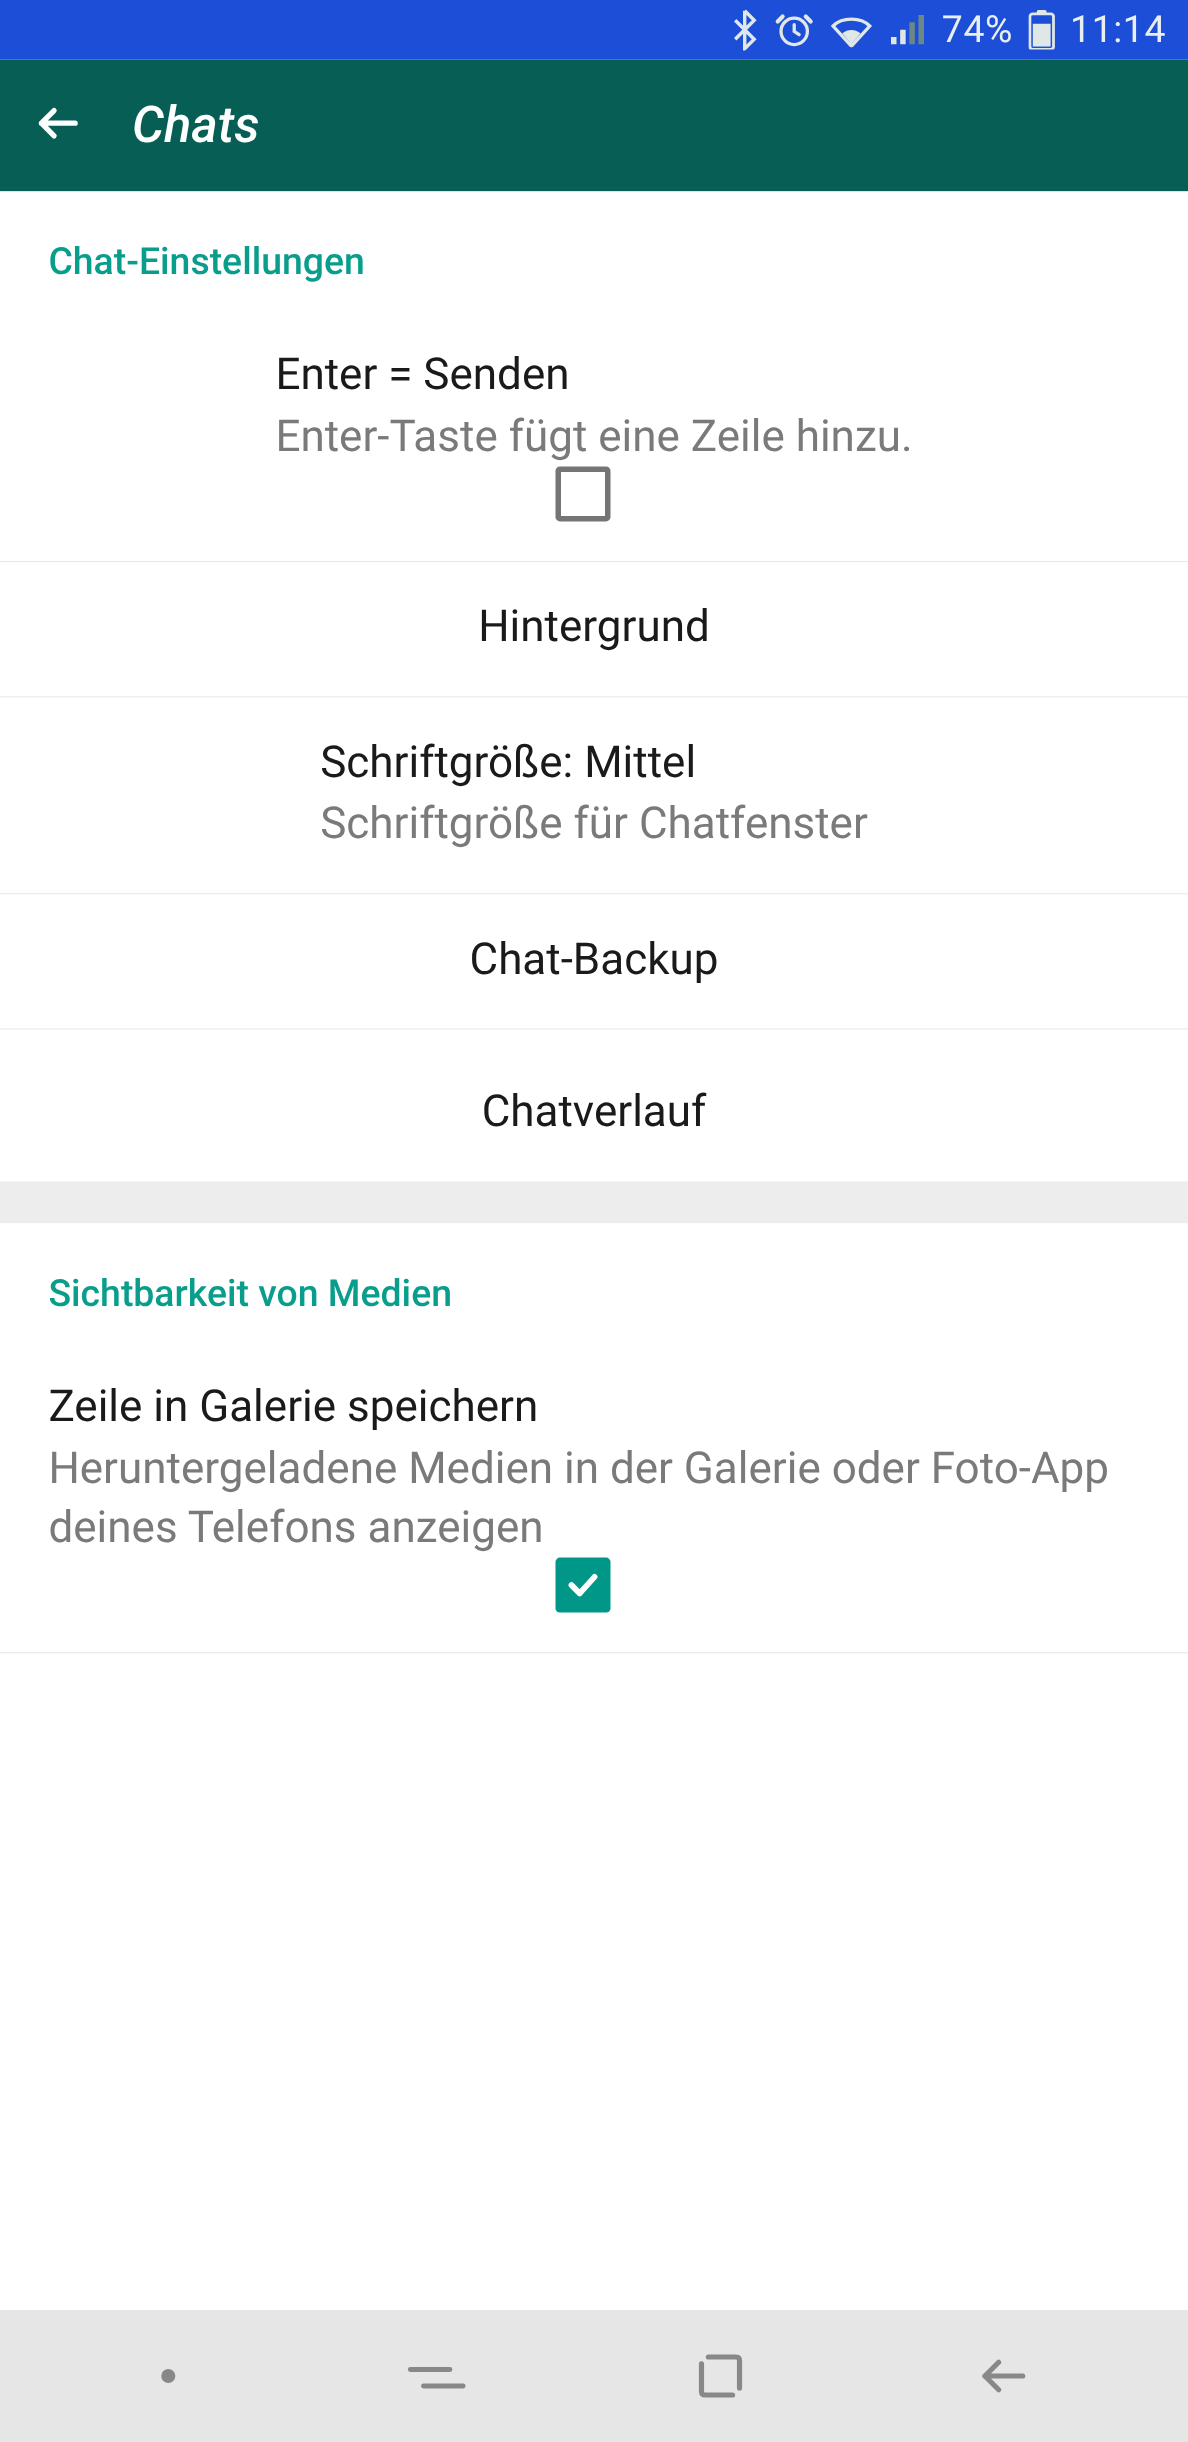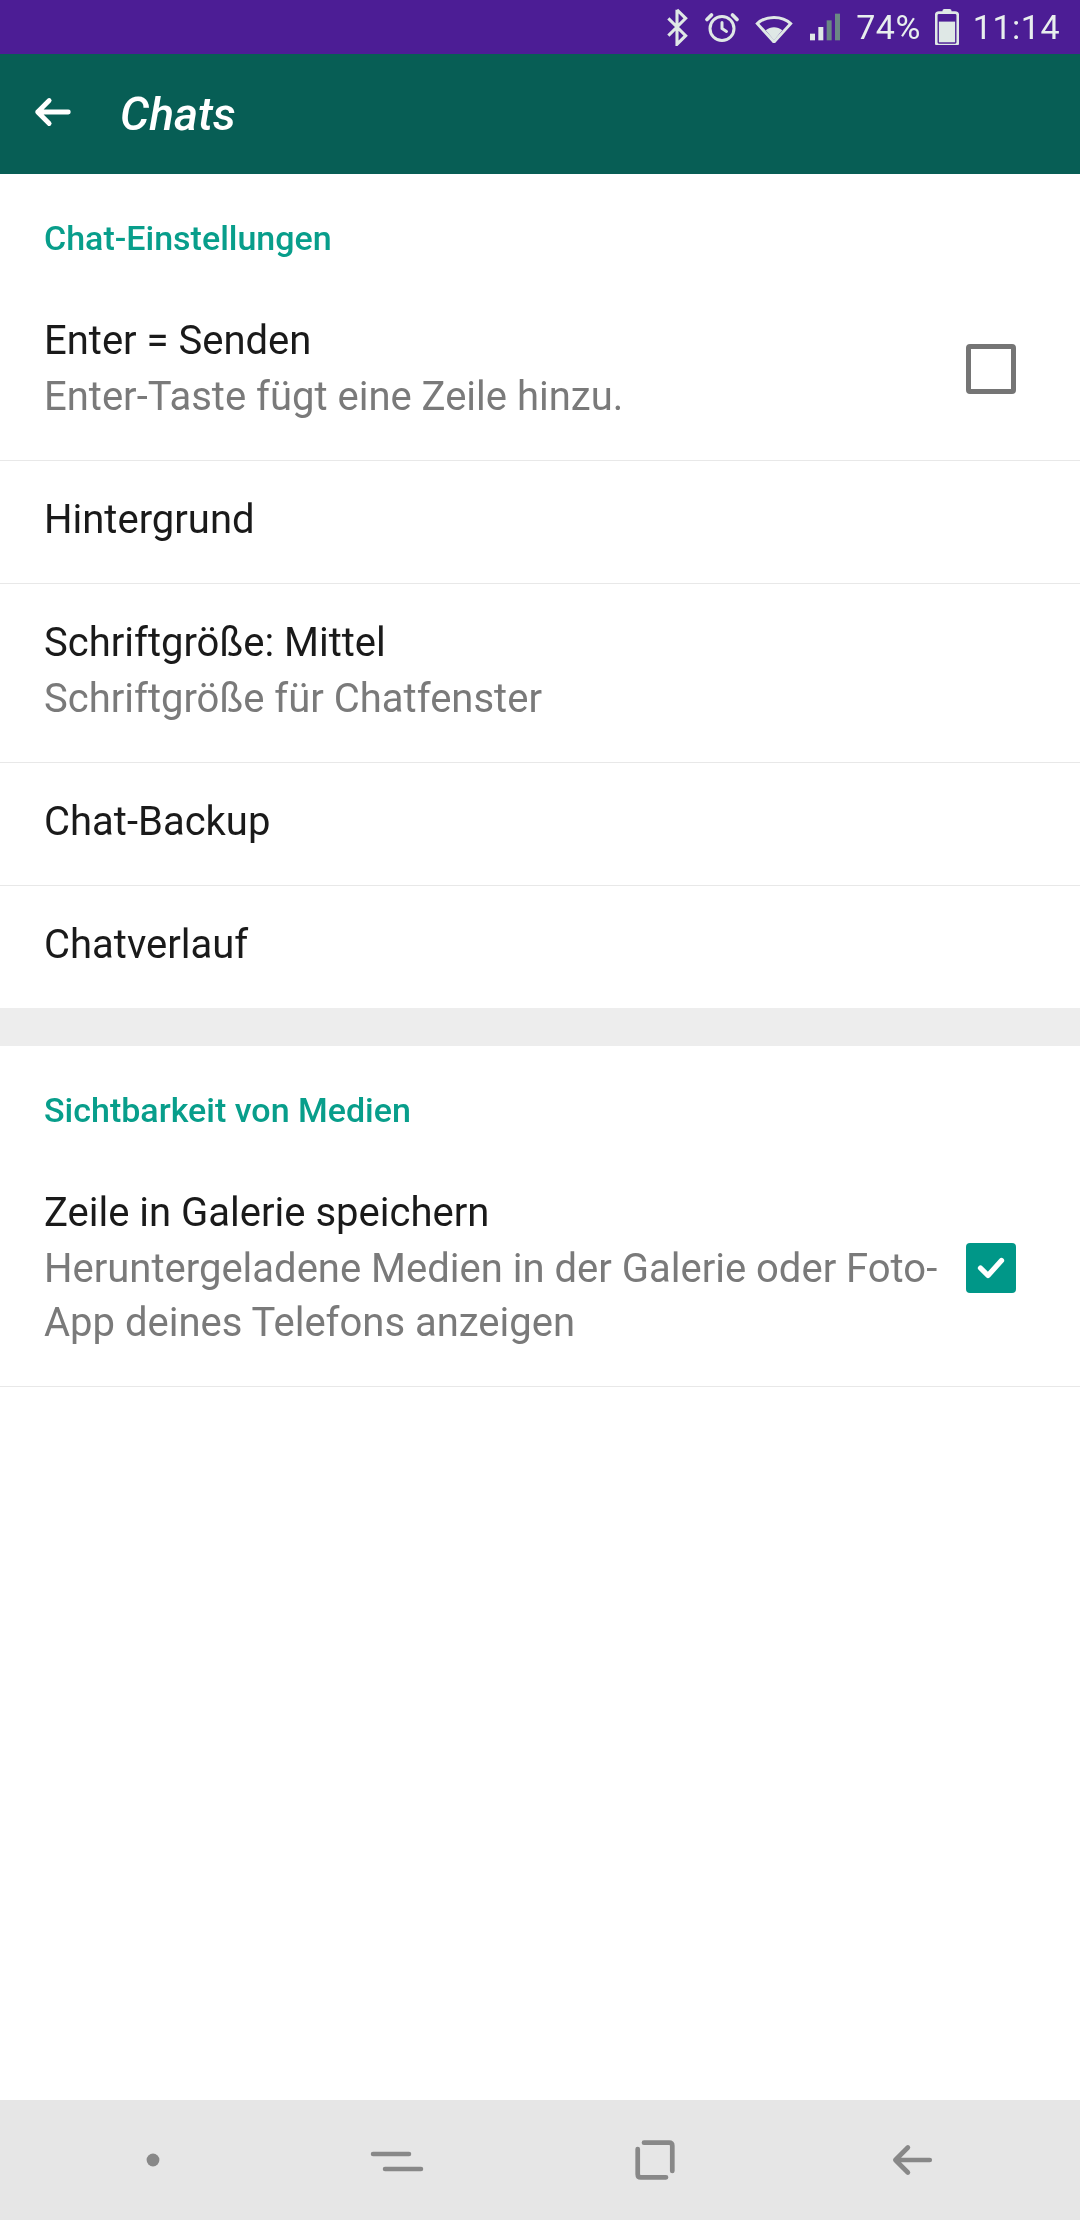--- a/index.html
+++ b/index.html
@@ -11,21 +11,21 @@
       width: 1080px;
       height: 2220px;
       font-family: -apple-system, BlinkMacSystemFont, 'Segoe UI', Roboto, Helvetica, Arial, sans-serif;
       background: #ffffff;
       display: flex;
       flex-direction: column;
       overflow: hidden;
     }
     .status-bar {
       height: 54px;
-      background: #4c1d95;
+      background: #1d4ed8;
       display: flex;
       align-items: center;
       justify-content: flex-end;
       padding: 0 20px;
       gap: 14px;
       color: #dfe8e6;
     }
     .status-bar .icon {
       display: inline-flex;
       align-items: center;
@@ -64,23 +64,25 @@
       font-size: 34px;
       font-weight: 500;
       padding: 44px 56px 24px 44px;
     }
     .setting-item {
       padding: 32px 44px 36px 44px;
       display: flex;
       align-items: center;
       justify-content: space-between;
       border-bottom: 1px solid #e8e8e8;
+      flex-direction: column;
     }
     .setting-item.no-border {
       border-bottom: none;
+      margin-top: 16px;
     }
     .setting-text {
       flex: 1;
     }
     .setting-title {
       font-size: 40px;
       color: #1a1a1a;
       line-height: 1.35;
     }
     .setting-subtitle {

